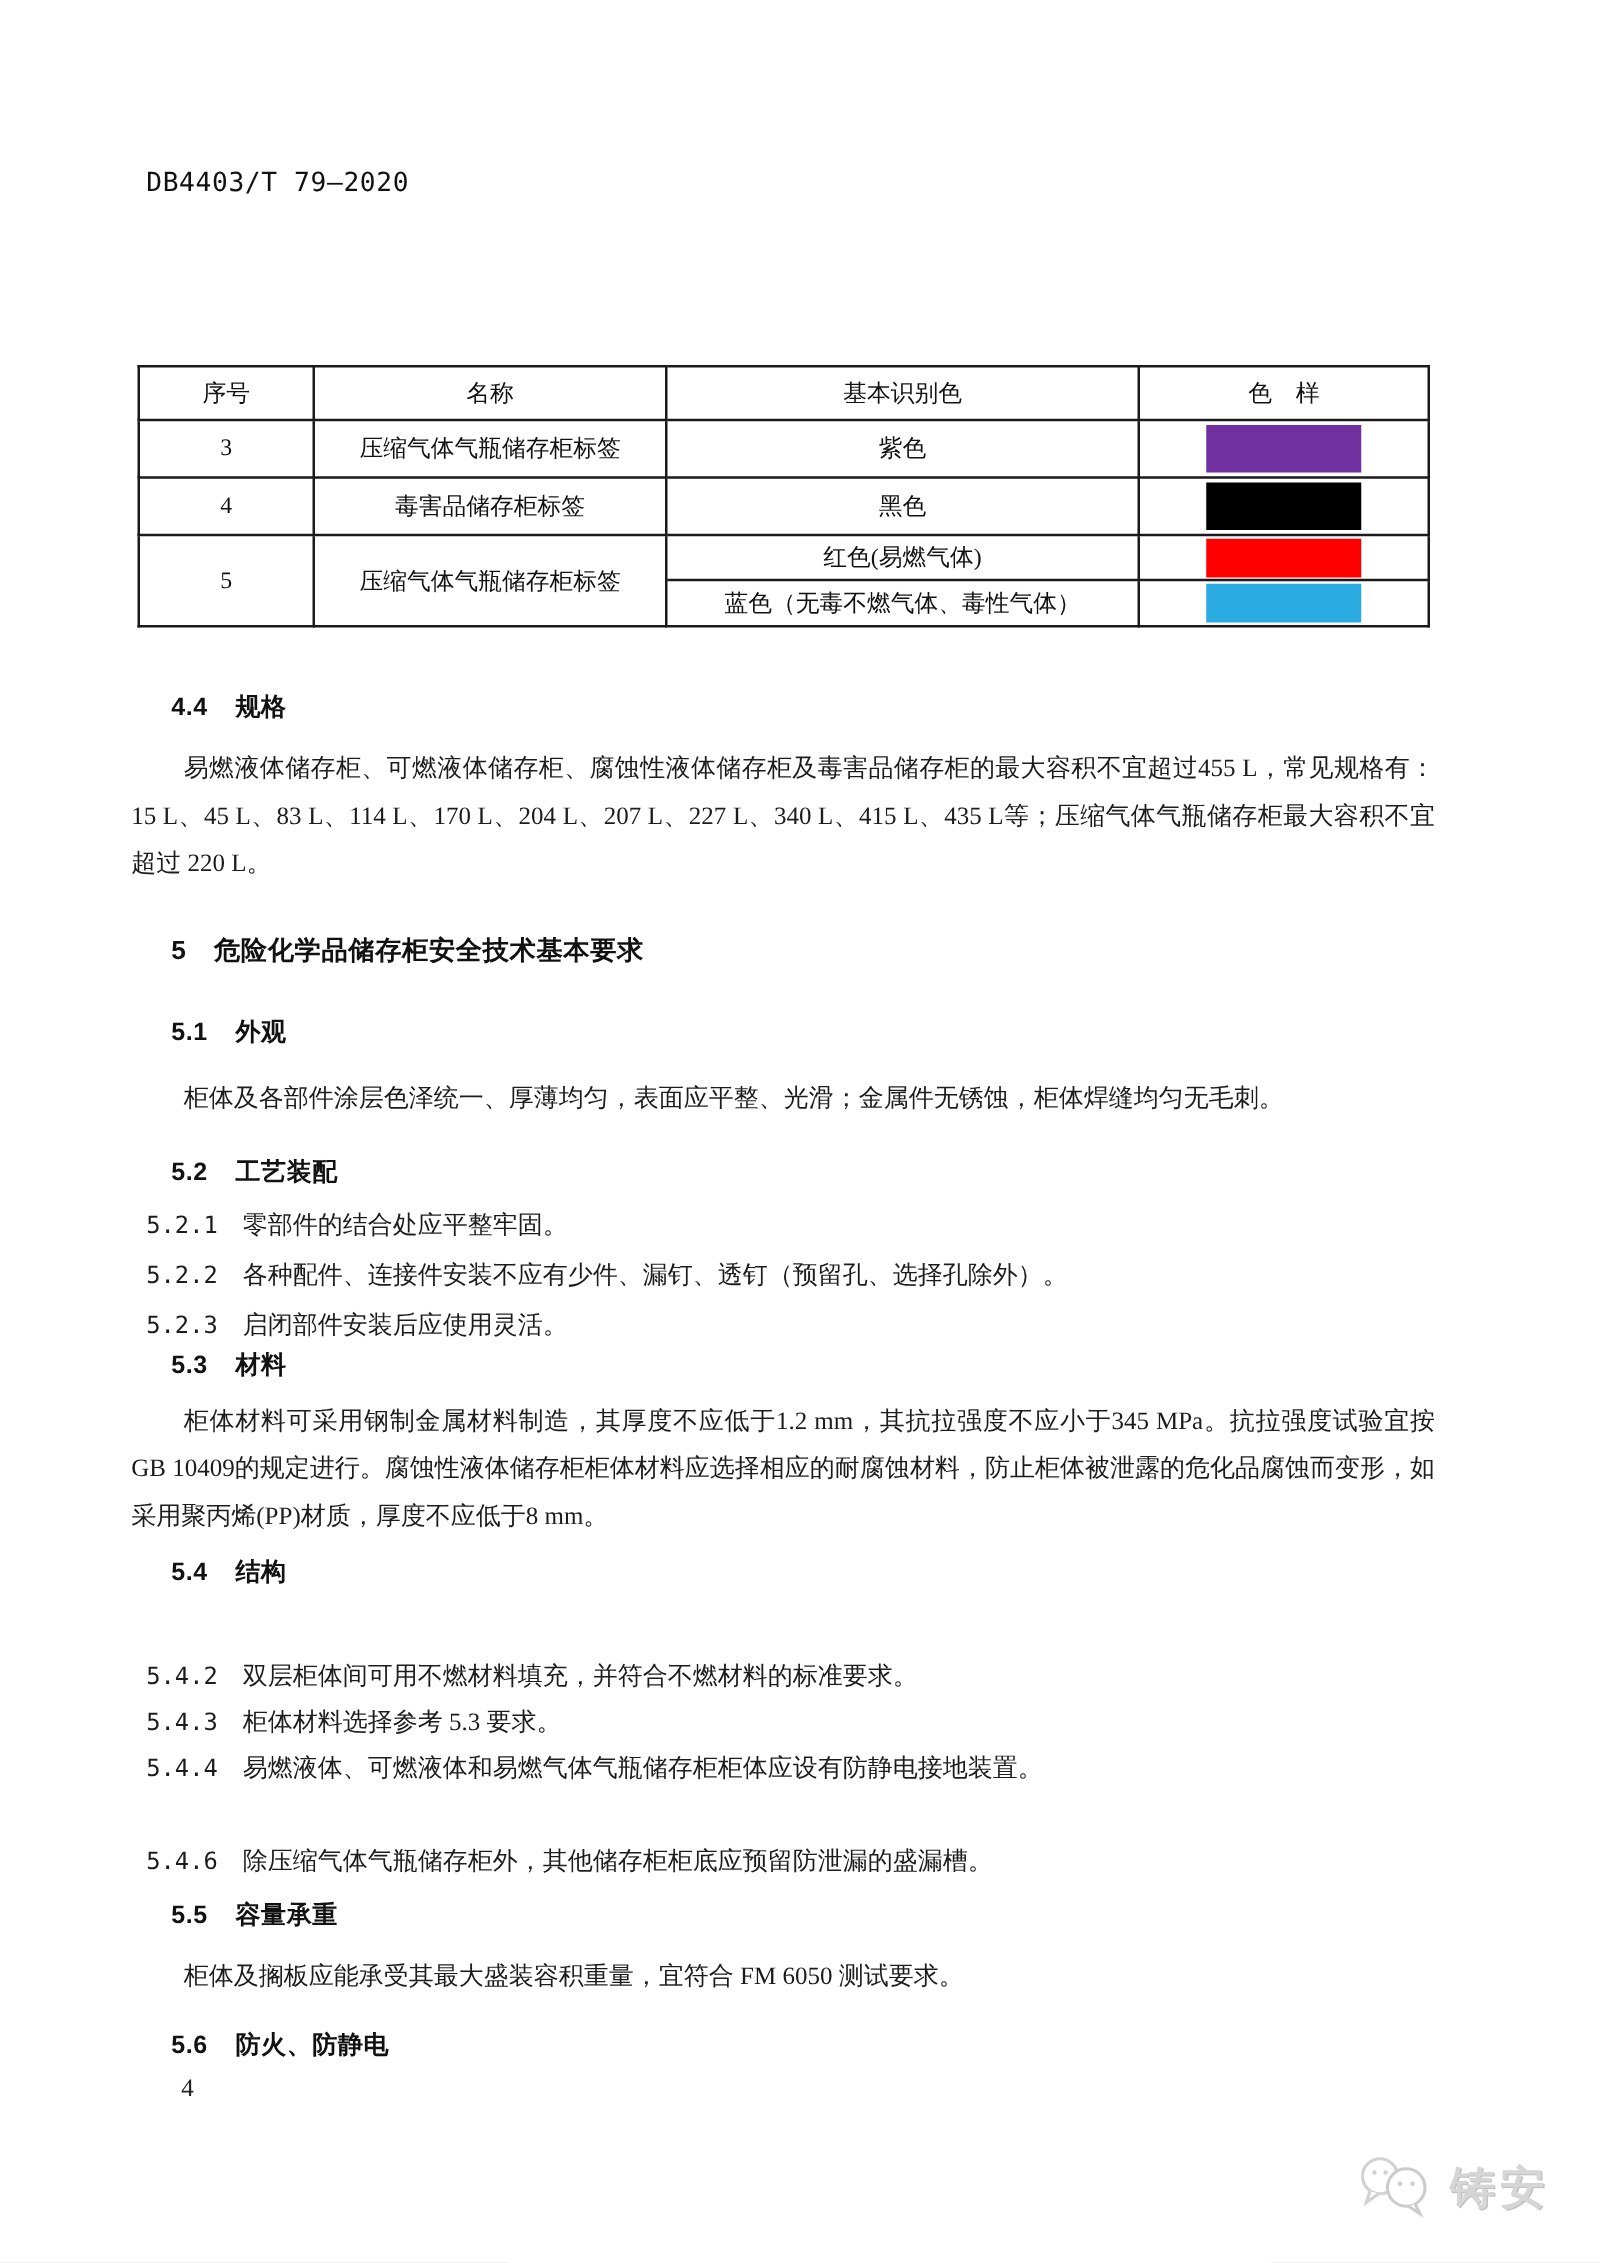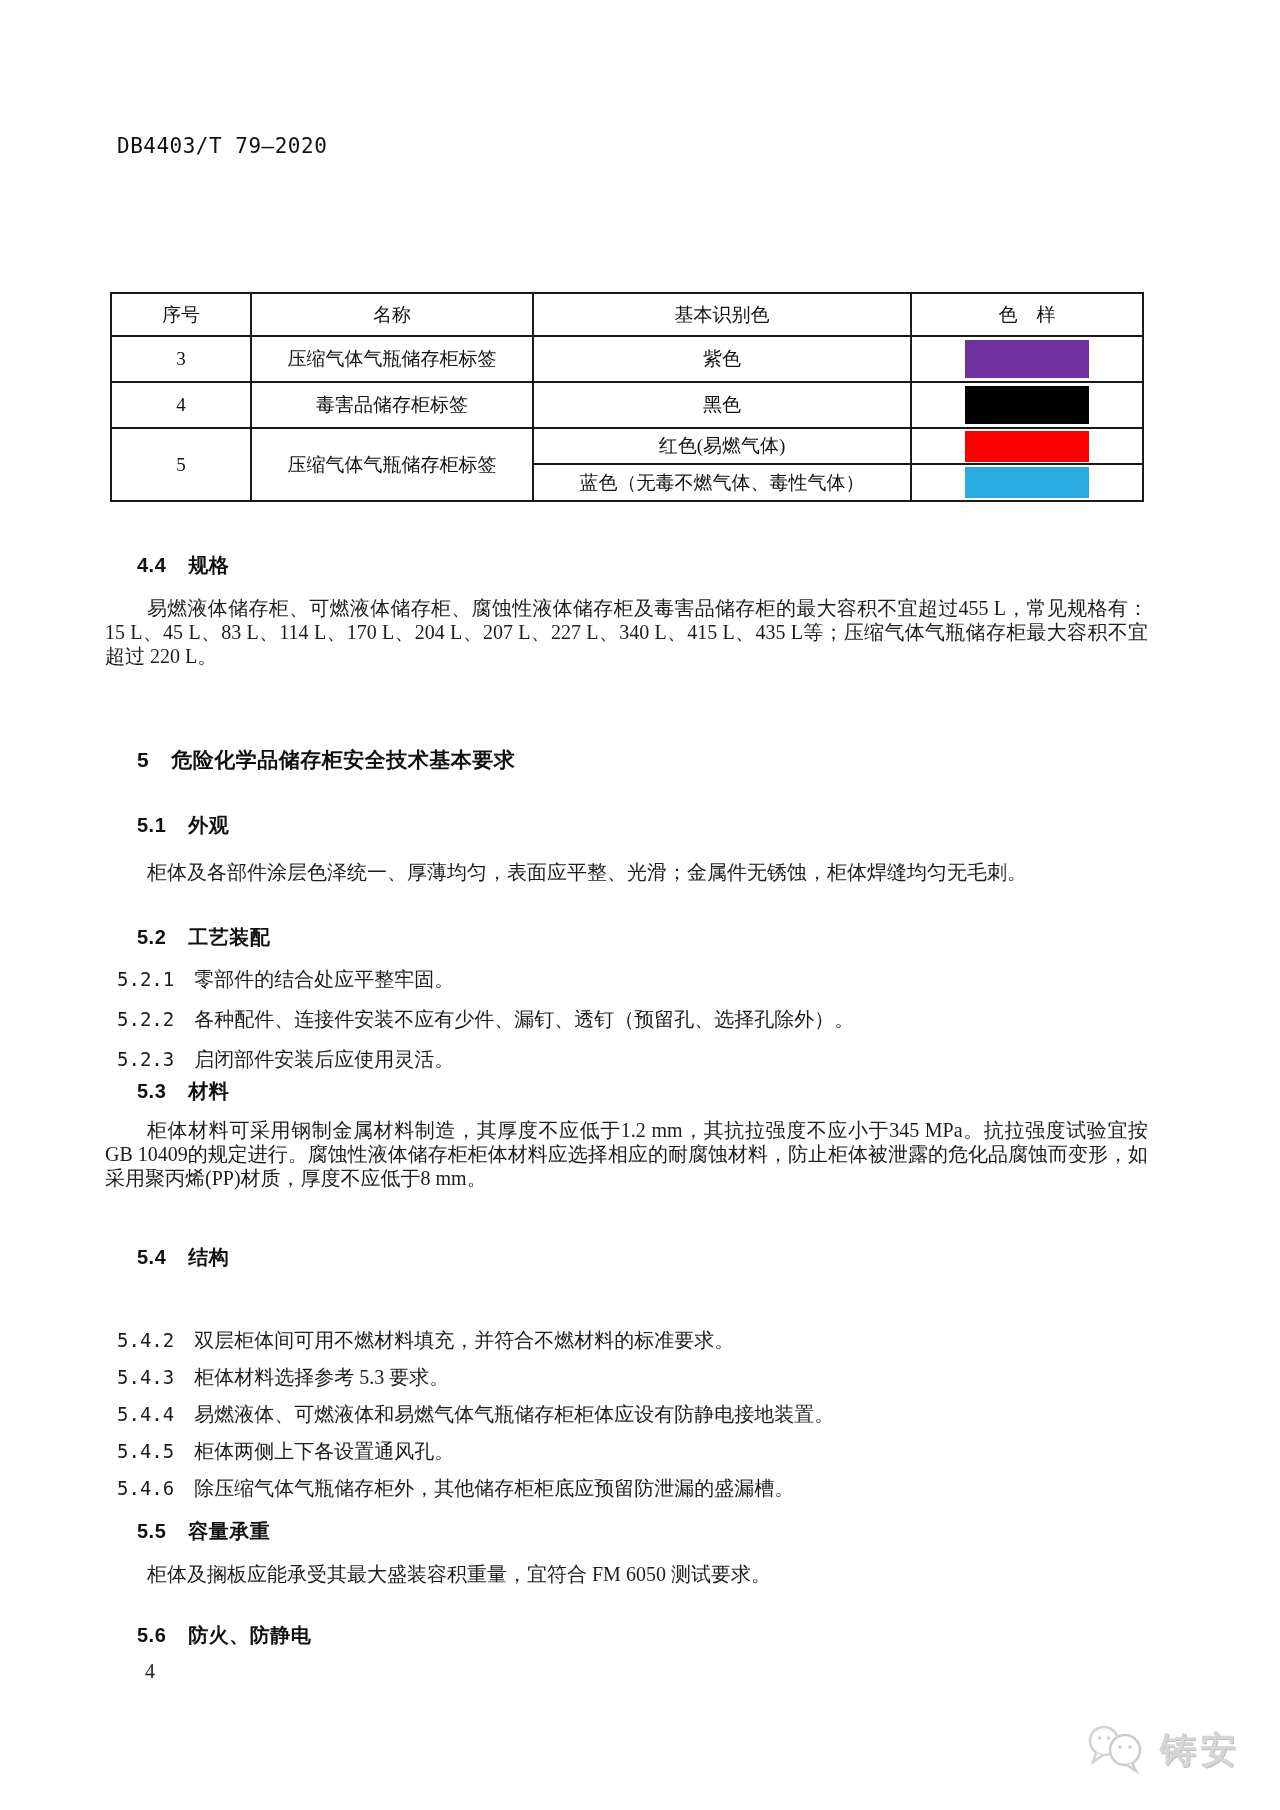--- a/index.html
+++ b/index.html
@@ -55,21 +55,21 @@
   .sec-head{
     position:absolute;left:105px;
     font-family:"Liberation Sans","DejaVu Sans",sans-serif;
     font-weight:bold;font-size:20px;color:#111;
     letter-spacing:0.5px;
     margin-left:32px;
   }
   .sec-head .num{margin-right:22px;}
   .para{
     position:absolute;left:105px;width:1043px;
-    font-size:20px;line-height:24px;
+    font-size:20px;line-height:38px;
     text-align:justify;text-justify:inter-ideograph;
     text-indent:2.1em;color:#1c1c1c;
   }
   .num-item{
     position:absolute;left:105px;width:1043px;
     font-size:20px;color:#1c1c1c;white-space:nowrap;margin-left:12px;
   }
   .num-item .num{
     font-family:"DejaVu Sans Mono","Liberation Mono",monospace;
     font-size:19px;margin-right:20px;
@@ -180,23 +180,20 @@
     <span class="num">5.4</span><span>结构</span>
   </div>
   <div class="num-item" style="top:1327px;">
     <span class="num">5.4.2</span><span>双层柜体间可用不燃材料填充，并符合不燃材料的标准要求。</span>
   </div>
   <div class="num-item" style="top:1364px;">
     <span class="num">5.4.3</span><span>柜体材料选择参考 5.3 要求。</span>
   </div>
   <div class="num-item" style="top:1401px;">
     <span class="num">5.4.4</span><span>易燃液体、可燃液体和易燃气体气瓶储存柜柜体应设有防静电接地装置。</span>
-  </div>
-  <div class="num-item" style="top:1438px;">
-    <span class="num">5.4.5</span><span>柜体两侧上下各设置通风孔。</span>
   </div>
   <div class="num-item" style="top:1475px;">
     <span class="num">5.4.6</span><span>除压缩气体气瓶储存柜外，其他储存柜柜底应预留防泄漏的盛漏槽。</span>
   </div>
 
   <div class="sec-head" style="top:1518px;">
     <span class="num">5.5</span><span>容量承重</span>
   </div>
   <div class="para" style="top:1562px;">柜体及搁板应能承受其最大盛装容积重量，宜符合 FM 6050 测试要求。</div>
 

